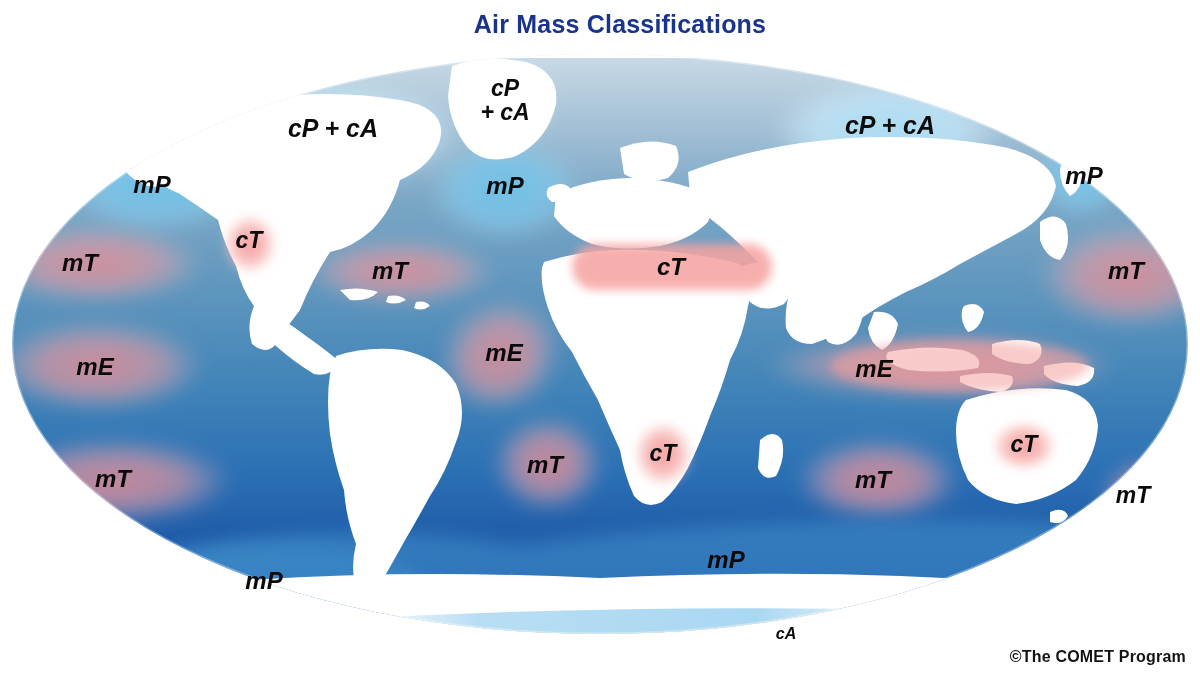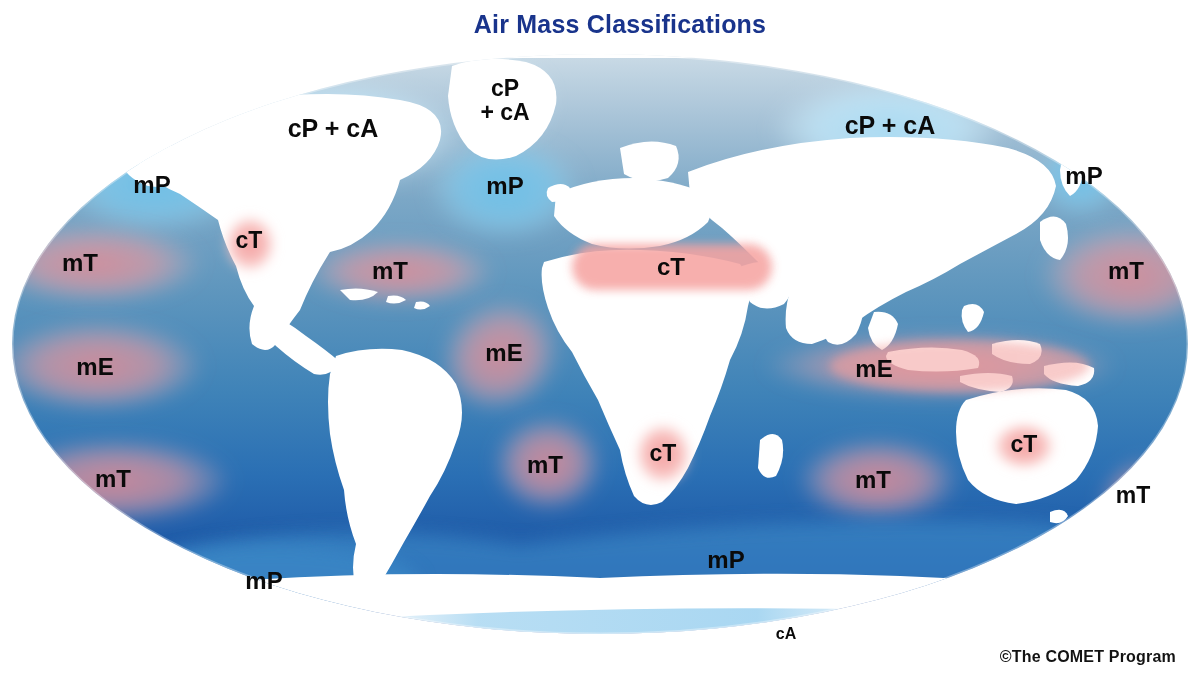--- a/index.html
+++ b/index.html
@@ -25,21 +25,21 @@
     text-align: center;
     font-size: 25px;
     font-weight: bold;
     color: #19348c;
     letter-spacing: 0.2px;
     font-family: "Liberation Sans", sans-serif;
     padding-left: 20px;
   }
   #copyright {
     position: absolute;
-    right: 24px;
+    right: 14px;
     bottom: 12px;
     font-size: 16px;
     font-weight: bold;
     color: #131313;
     font-family: "Liberation Sans", sans-serif;
     letter-spacing: 0.2px;
     margin-top: 16px;
   }
   #map-wrap {
     position: absolute;
@@ -67,20 +67,21 @@
   .lbl {
     position: absolute;
     transform: translate(-50%, -50%);
     color: #0a0a0a;
     font-weight: bold;
     font-family: "Liberation Sans", sans-serif;
     white-space: pre-line;
     text-align: center;
     line-height: 1.05;
     pointer-events: auto;
+    font-style: italic;
   }
 </style>
 </head>
 <body>
 
 <div id="page">
 
   <div id="title">Air Mass Classifications</div>
 
   <div id="map-wrap">

